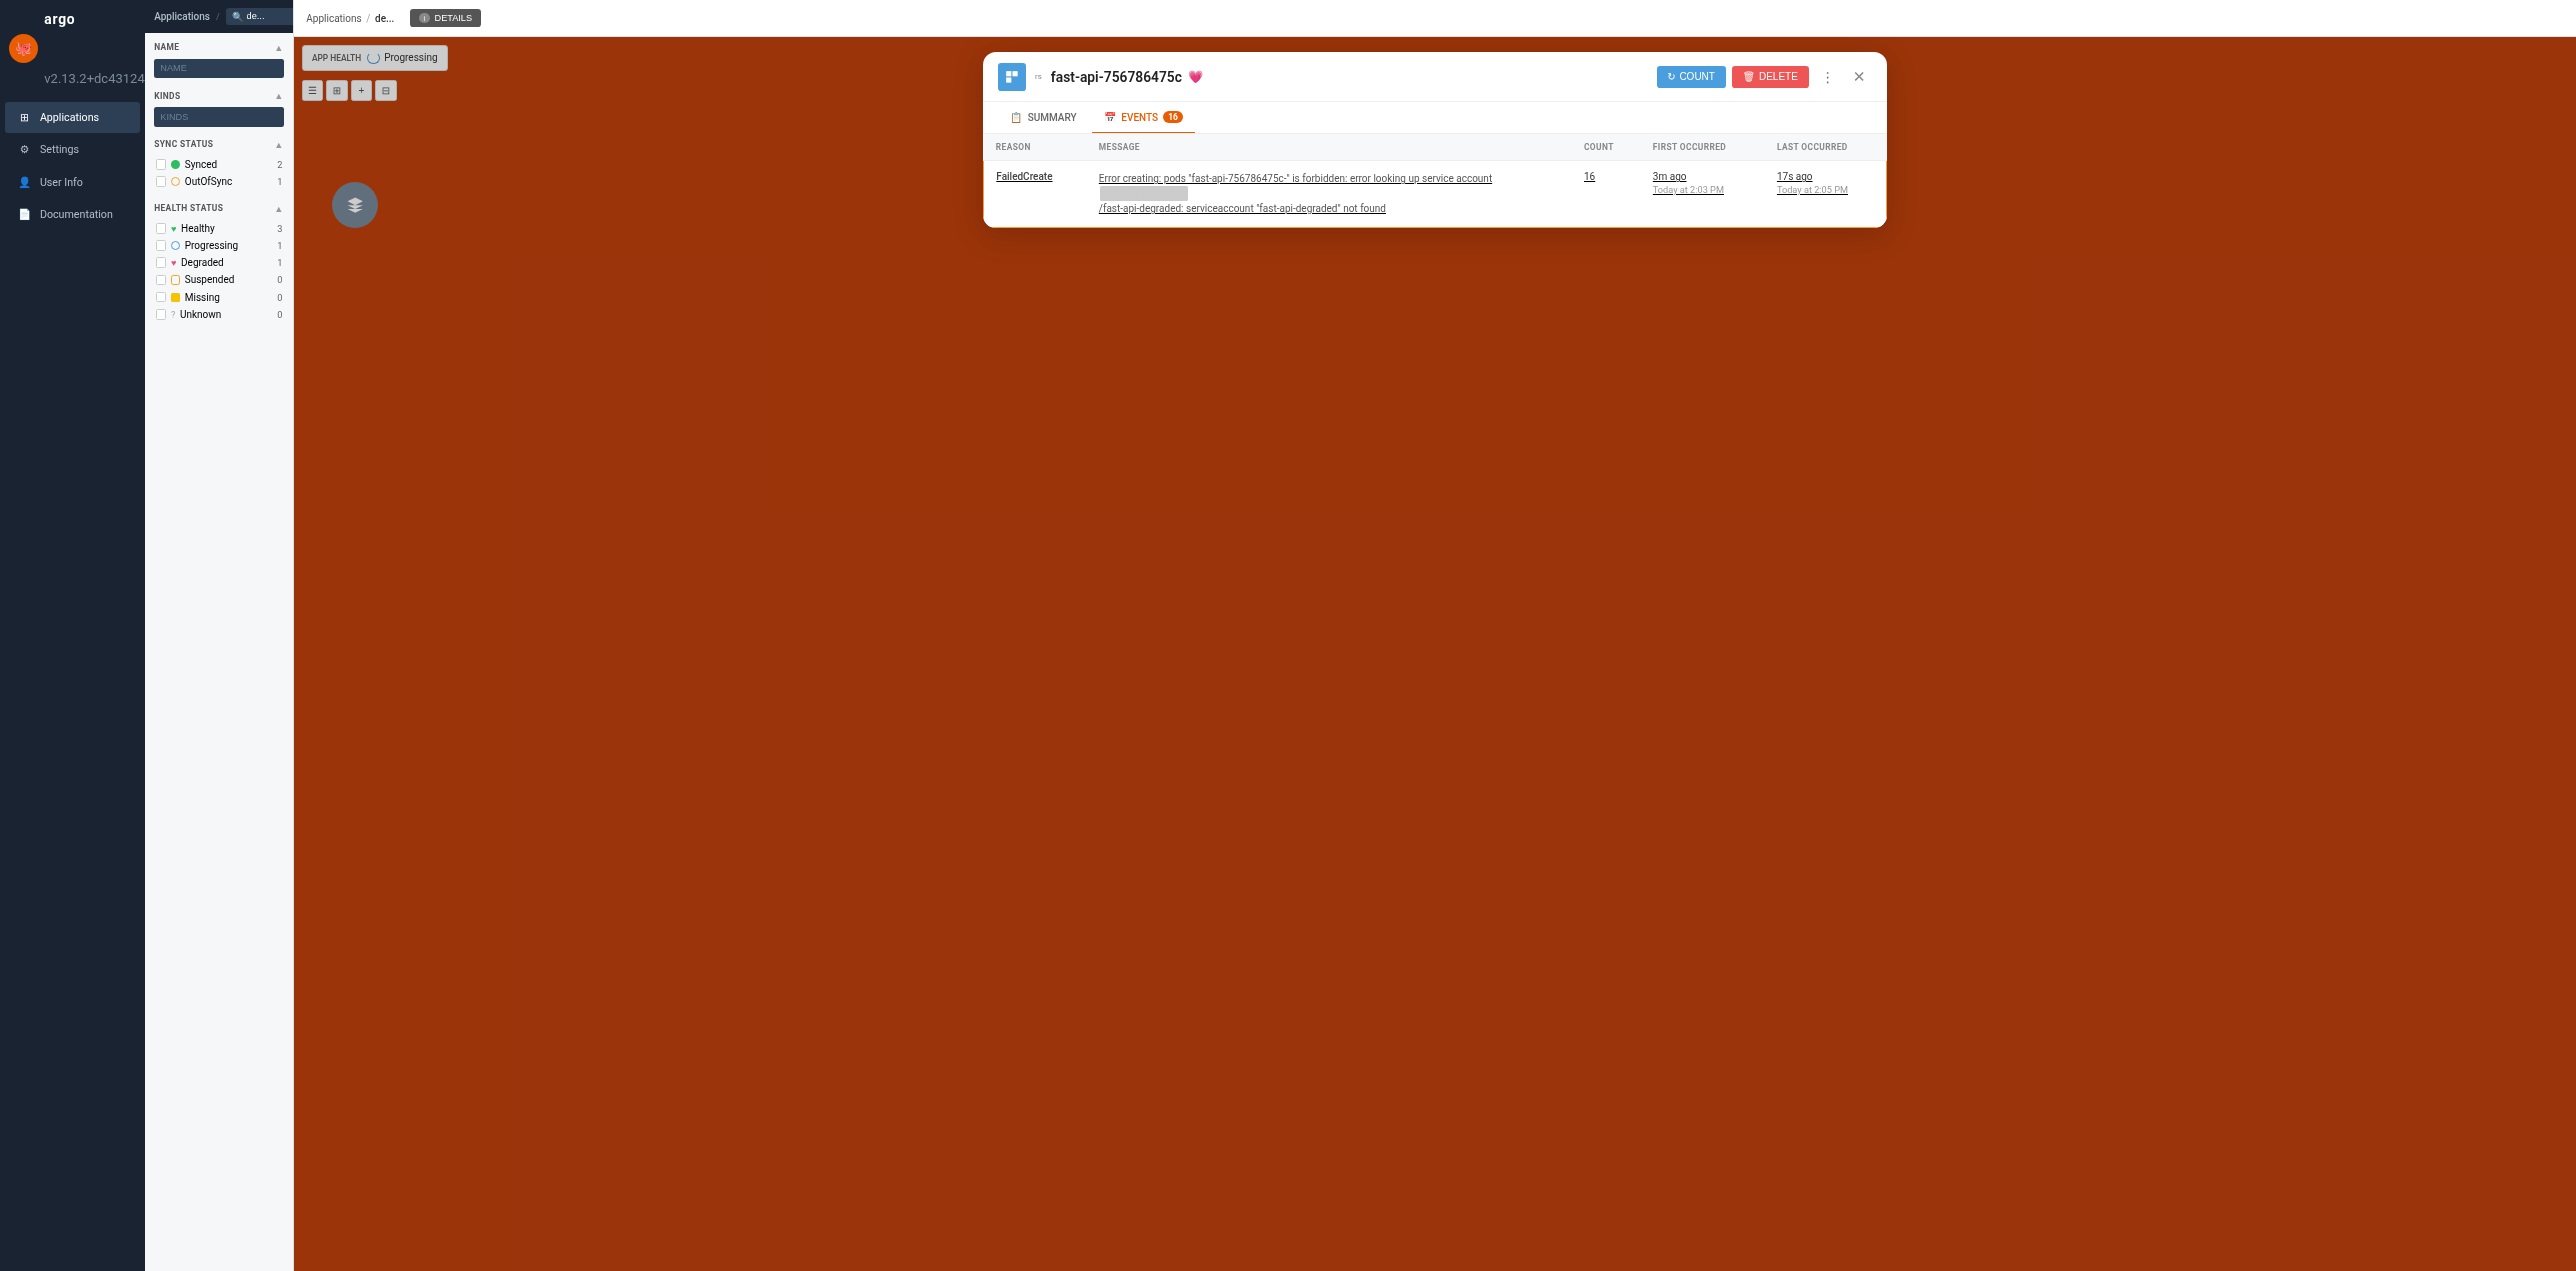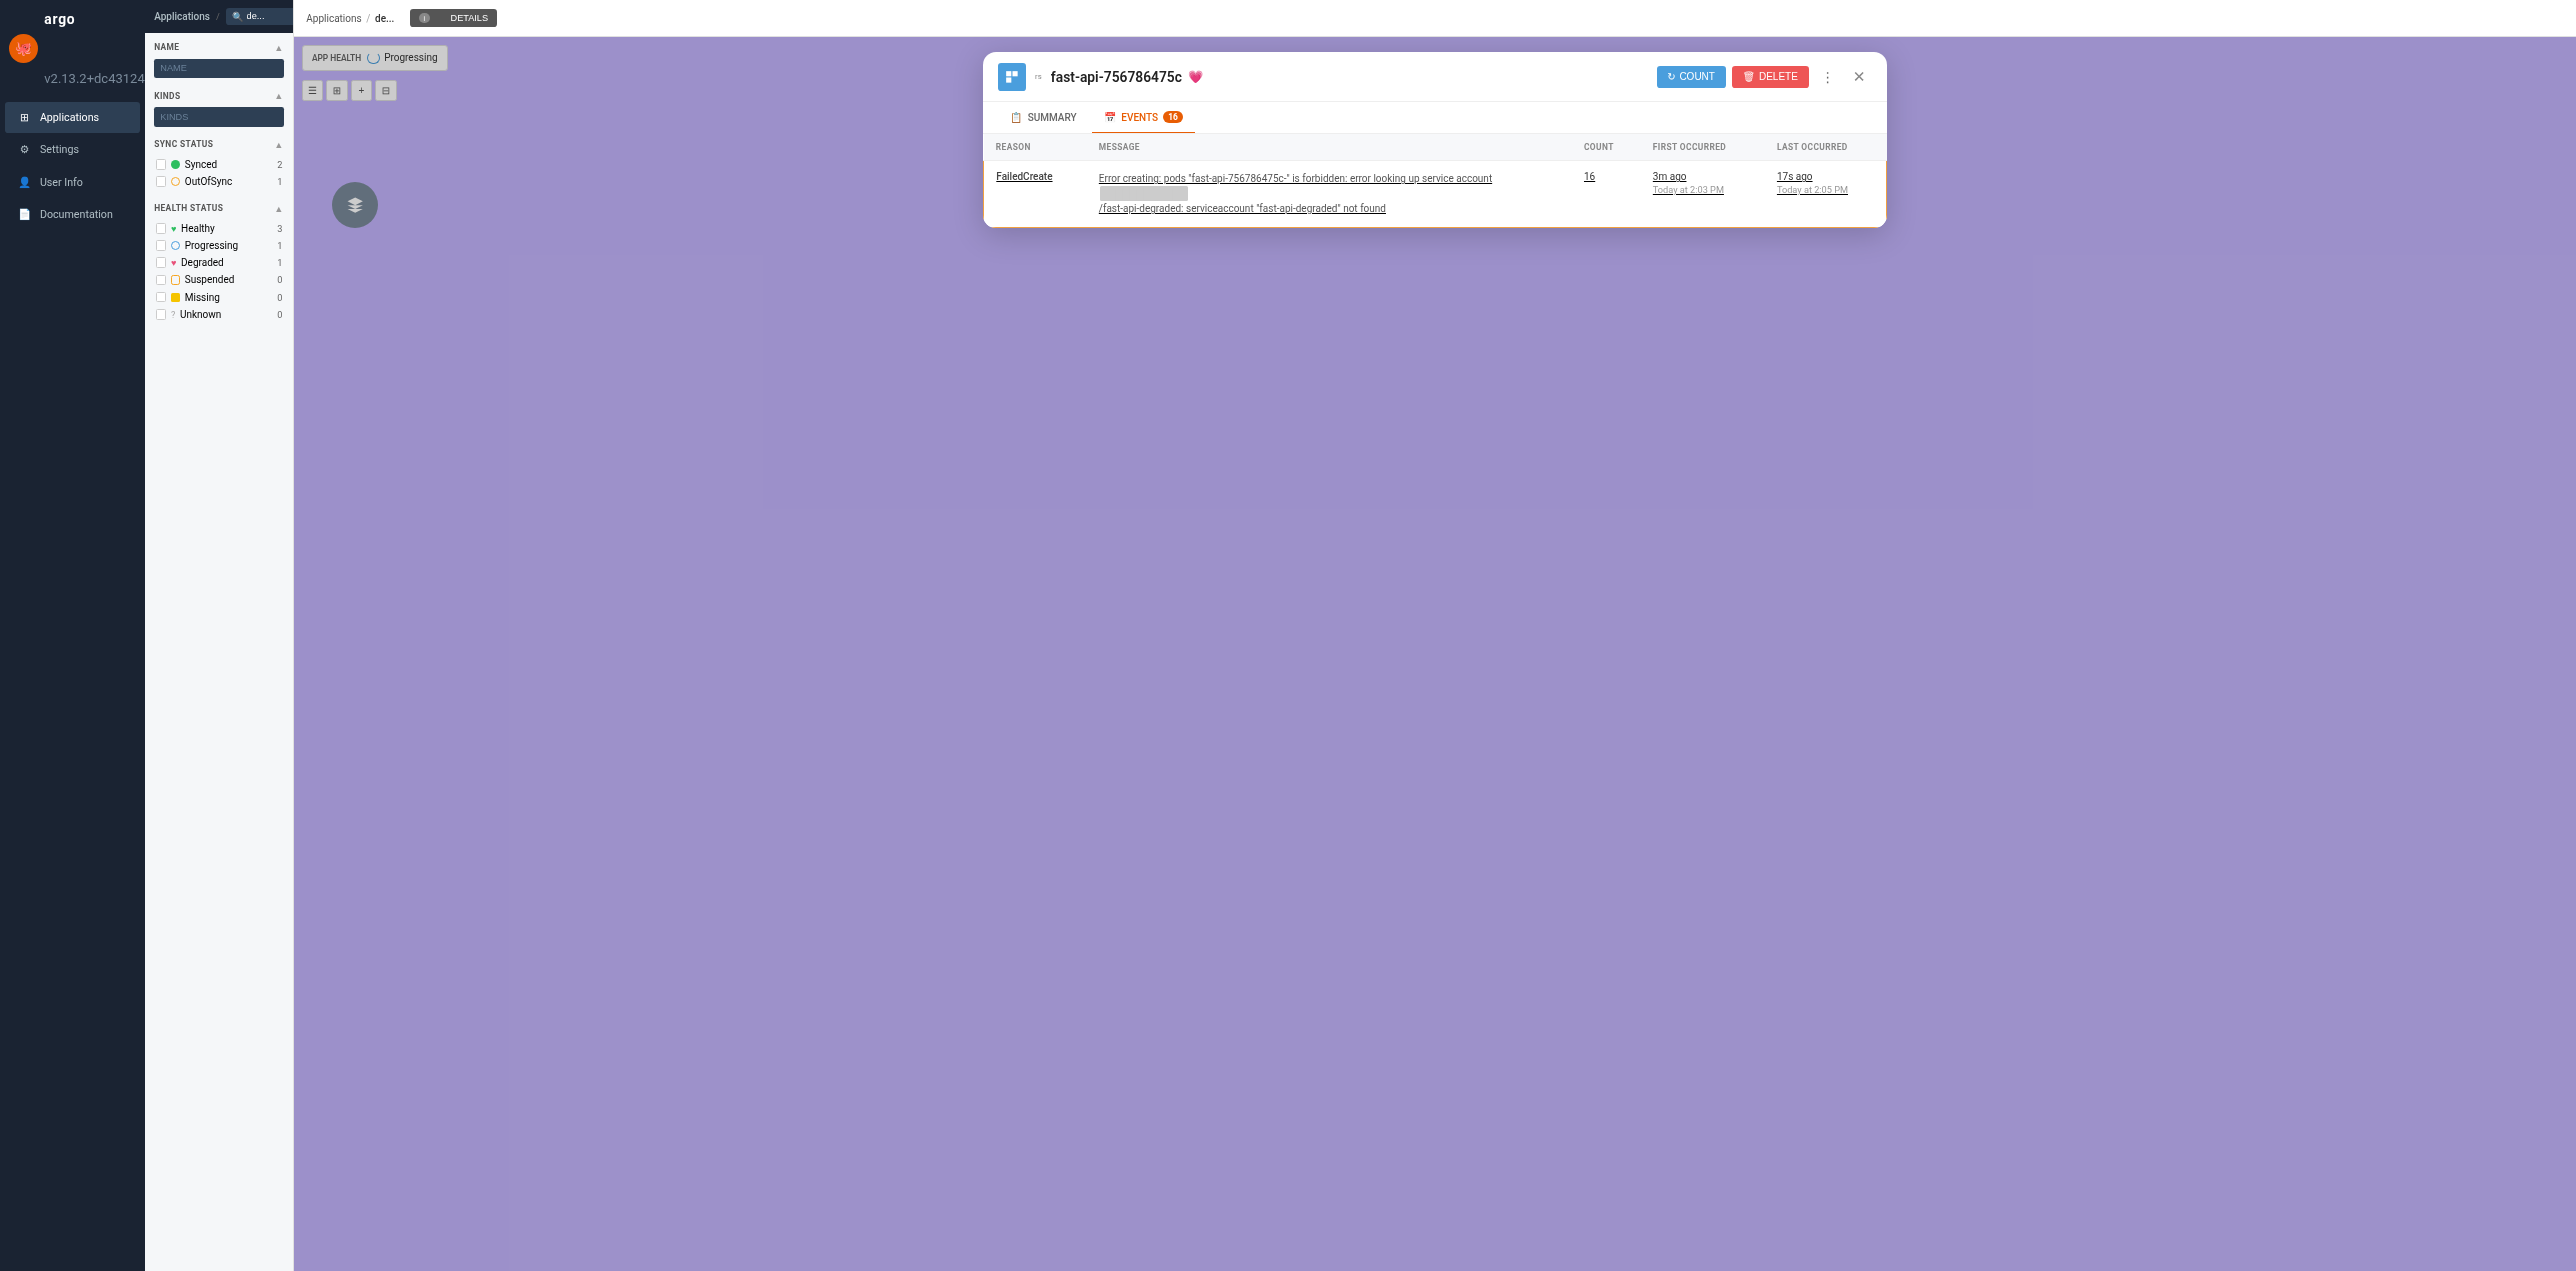--- a/index.html
+++ b/index.html
@@ -128,35 +128,35 @@
       gap: 9.2px;
     }
     .breadcrumb { display: flex; align-items: center; gap: 4.6px; font-size: 10px; color: #555; }
     .breadcrumb .sep { color: #aaa; }
     .breadcrumb .current { color: #333; font-weight: 500; }
 
     .top-bar-actions { display: flex; align-items: center; gap: 6.1px; margin-left: 6.1px; }
     .btn-details {
       display: flex;
       align-items: center;
-      gap: 21px;
+      gap: 5px;
       background: #555;
       color: #fff;
       border: none;
       border-radius: 3.1px;
       padding: 3.8px 9.2px;
       font-size: 9.2px;
       cursor: pointer;
     }
 
     .canvas-area {
       flex: 1;
       position: relative;
       overflow: hidden;
-      background: #c4b5fd;
+      background: #c2410c;
     }
 
     .app-health-bar {
       position: absolute;
       top: 7.7px;
       left: 7.7px;
       background: #fff;
       border: 0.8px solid #ddd;
       border-radius: 3.1px;
       padding: 6.1px 9.2px;

